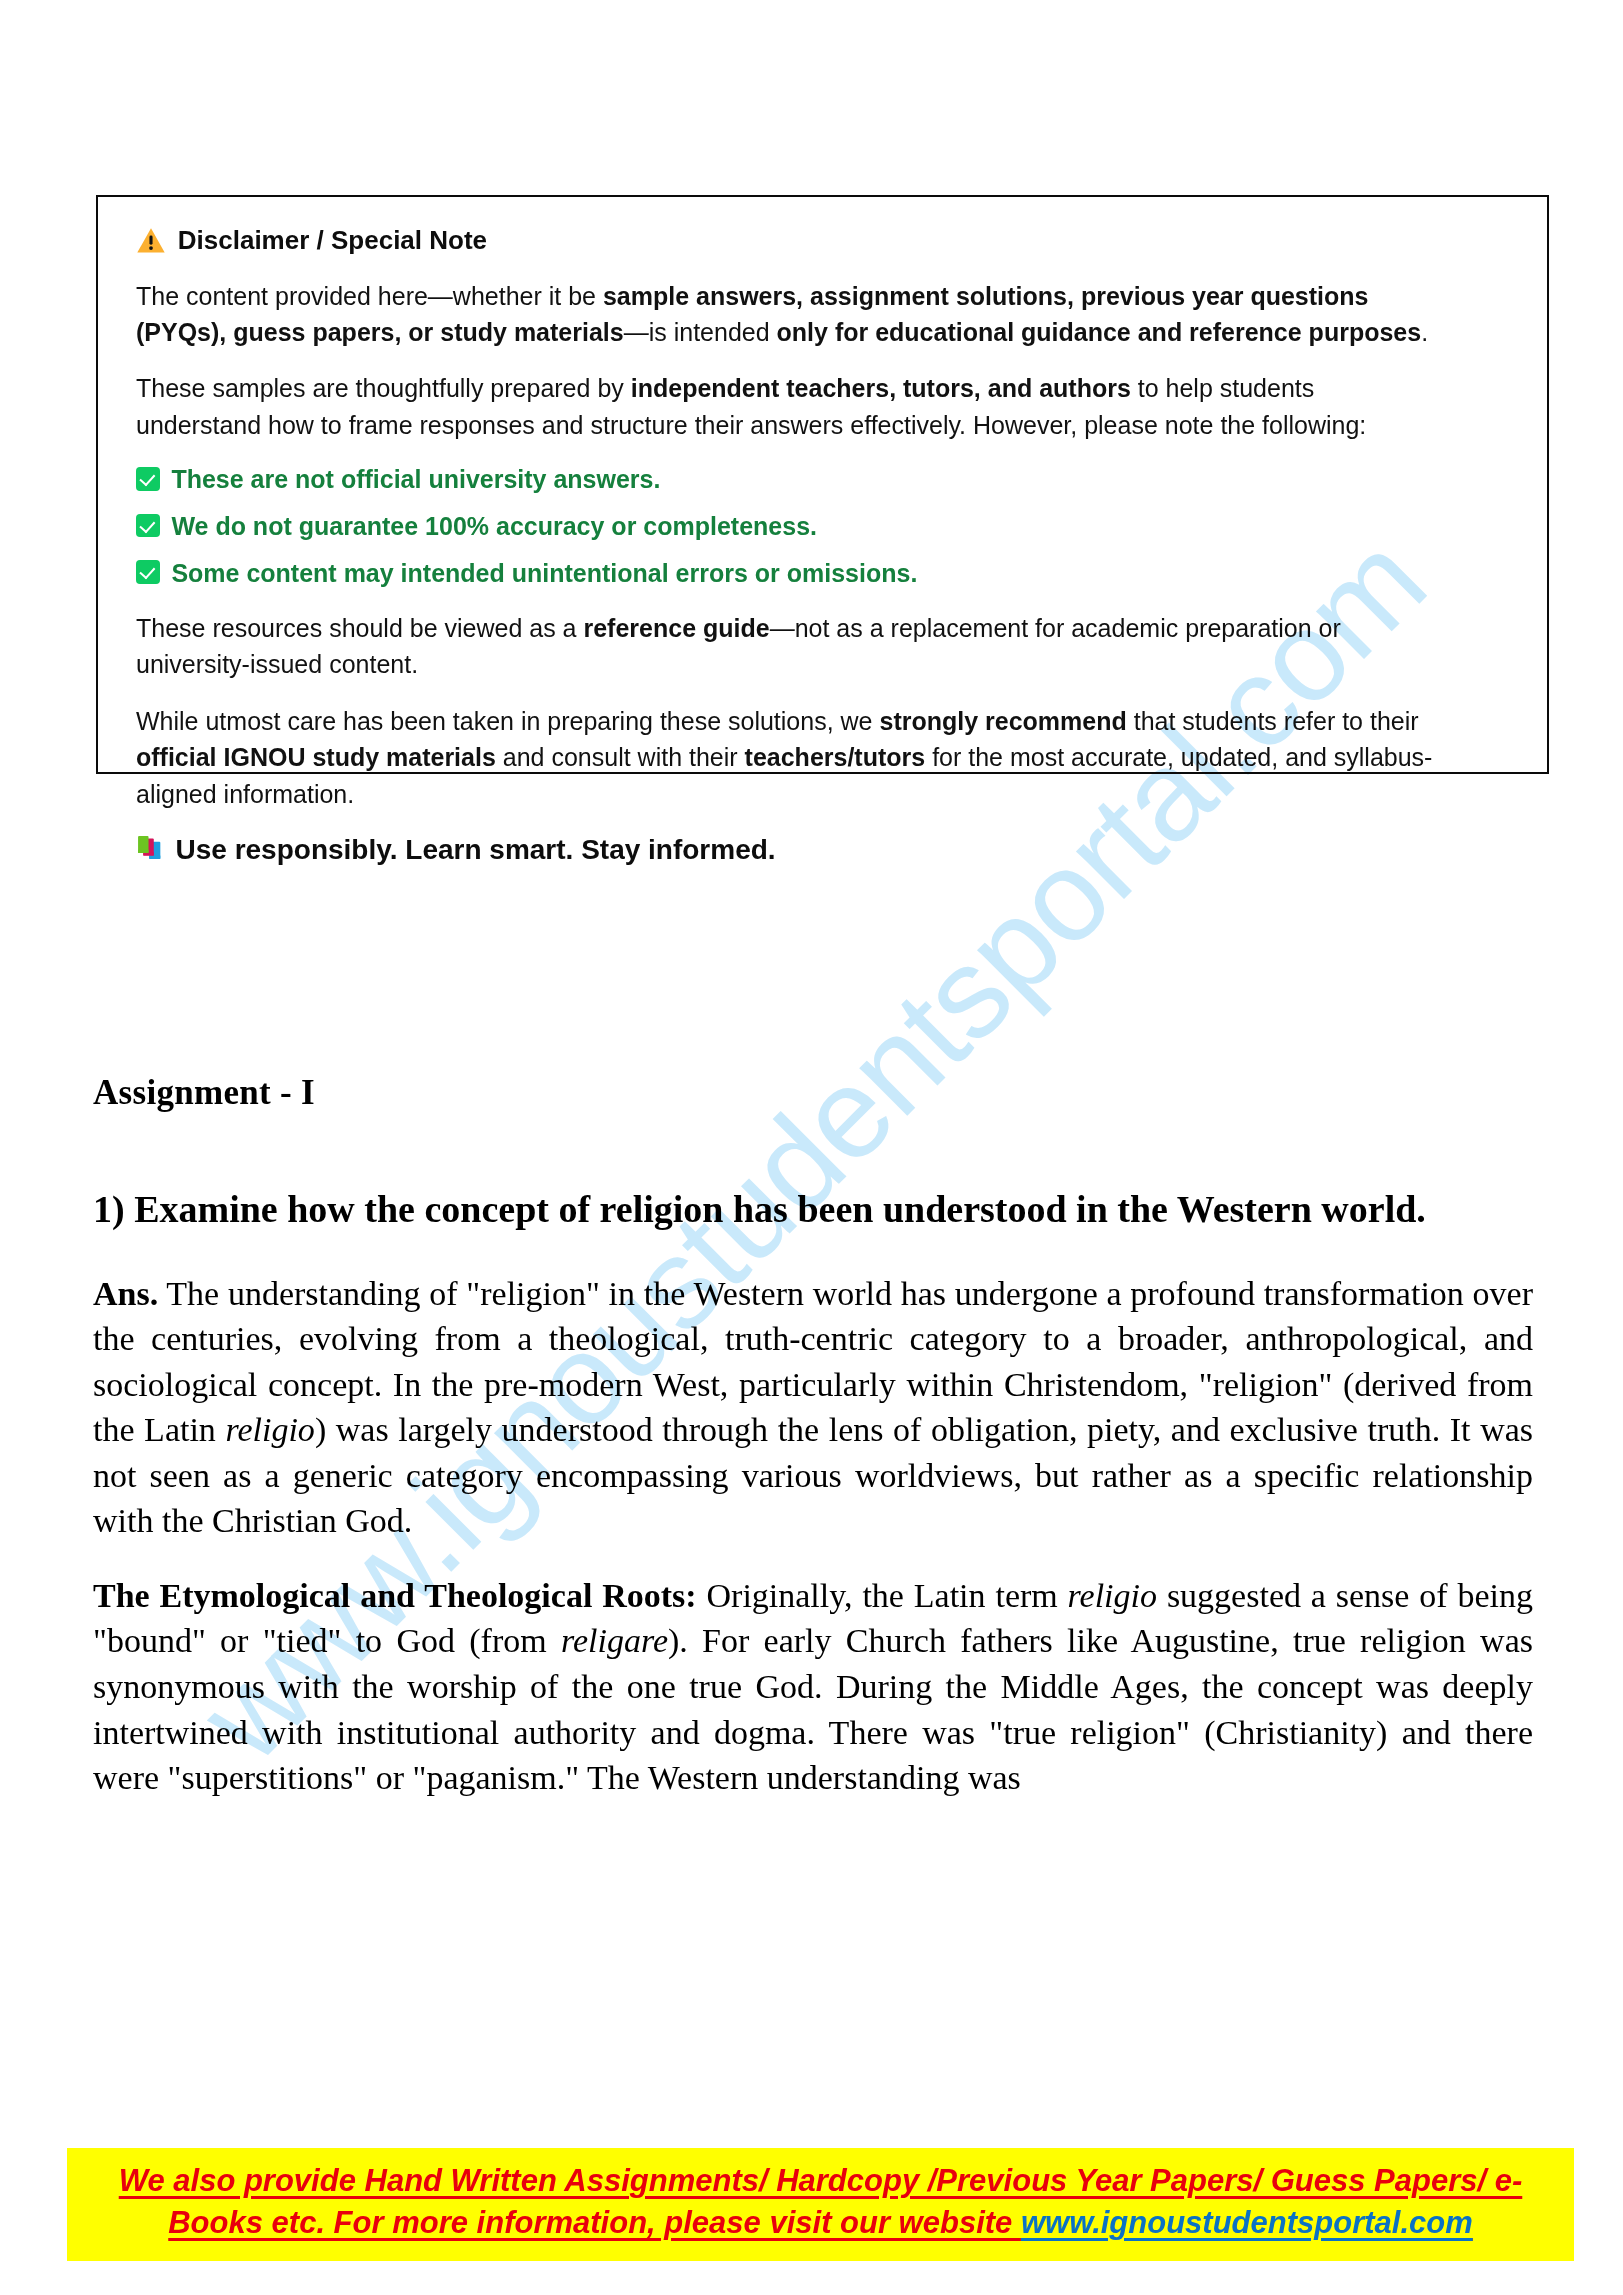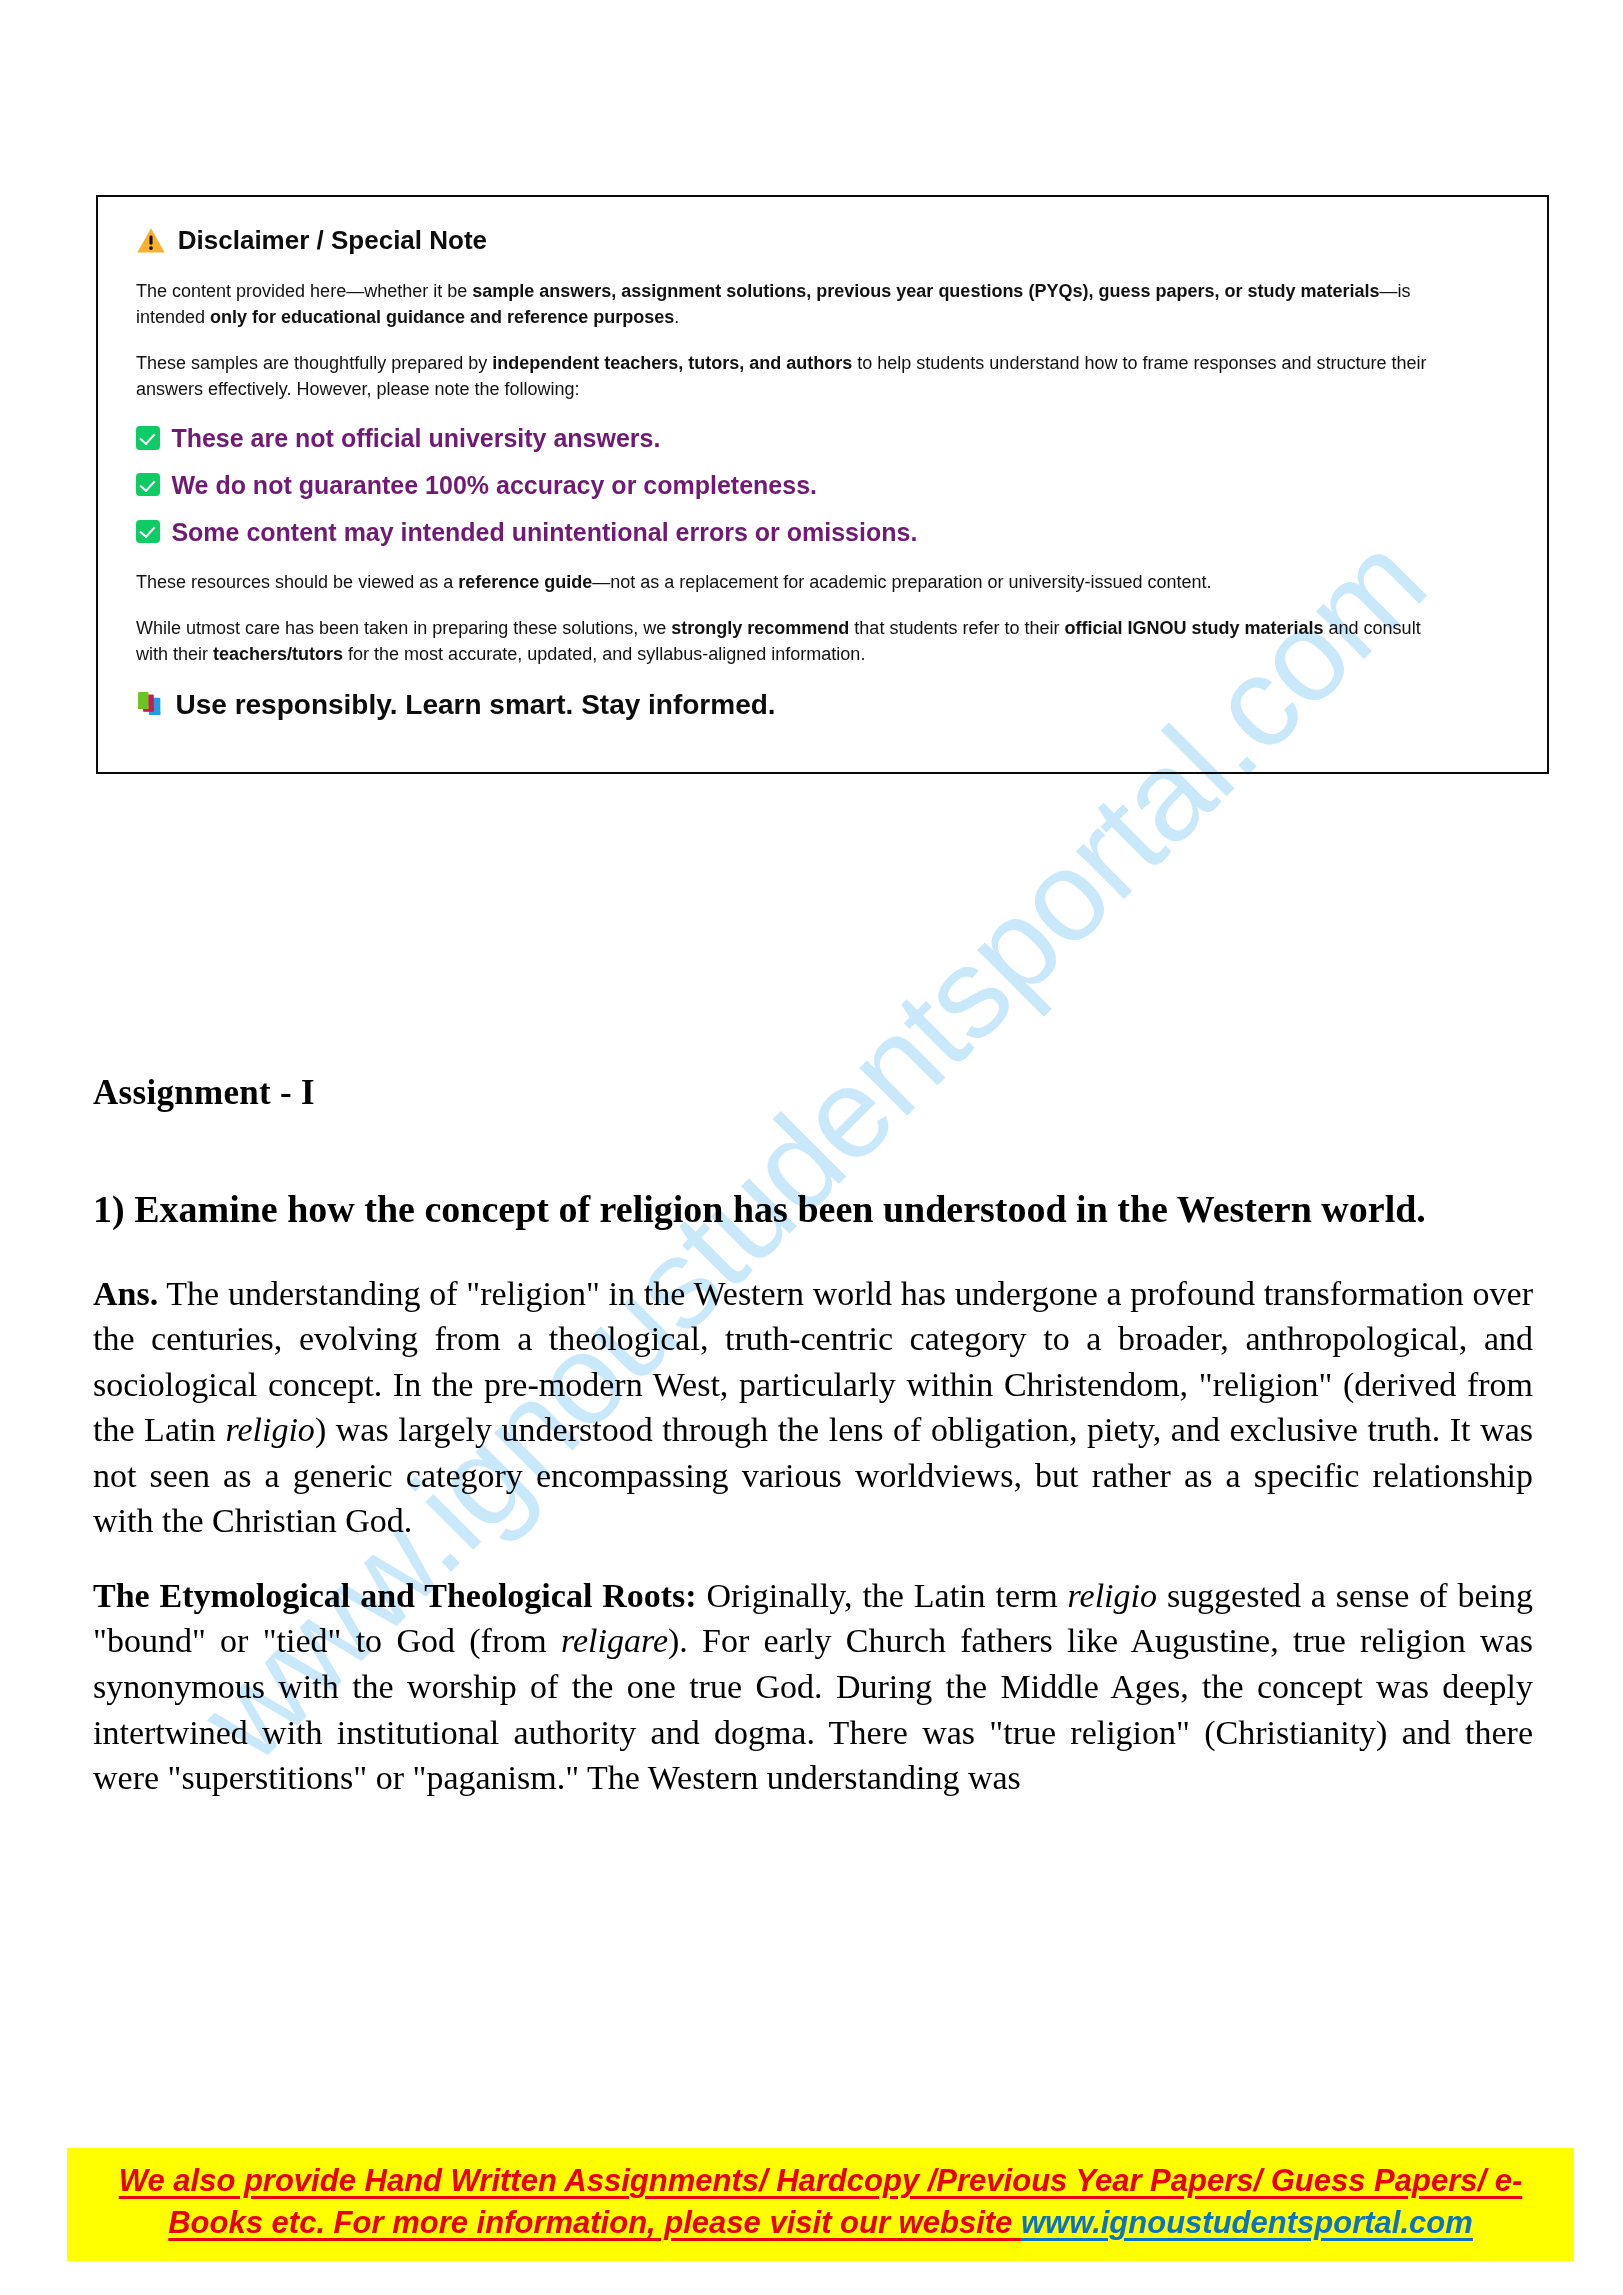--- a/index.html
+++ b/index.html
@@ -63,40 +63,40 @@
     margin-bottom: 22px;
   }
   .warn-tri {
     display: inline-block;
     width: 30px;
     height: 27.5px;
     position: relative;
     flex: 0 0 auto;
   }
   .disclaimer-p {
-    font-size: 18px;
+    font-size: 25px;
     line-height: 1.46;
     color: #111111;
     margin: 0 0 19.6px 0;
     max-width: 1309px;
   }
   .disclaimer-p b { font-weight: bold; }
   .check-list {
     margin: 2.6px 0 19.6px 0;
     padding: 0;
     list-style: none;
   }
   .check-item {
     display: flex;
     align-items: flex-start;
     gap: 11.8px;
     font-size: 25px;
     font-weight: bold;
     line-height: 1.35;
-    color: #701a75;
+    color: #15803d;
     margin-bottom: 13px;
   }
   .check-box {
     flex: 0 0 auto;
     width: 23.6px;
     height: 23.6px;
     border-radius: 3.9px;
     background: #0ecb63;
     position: relative;
     margin-top: 3.9px;

